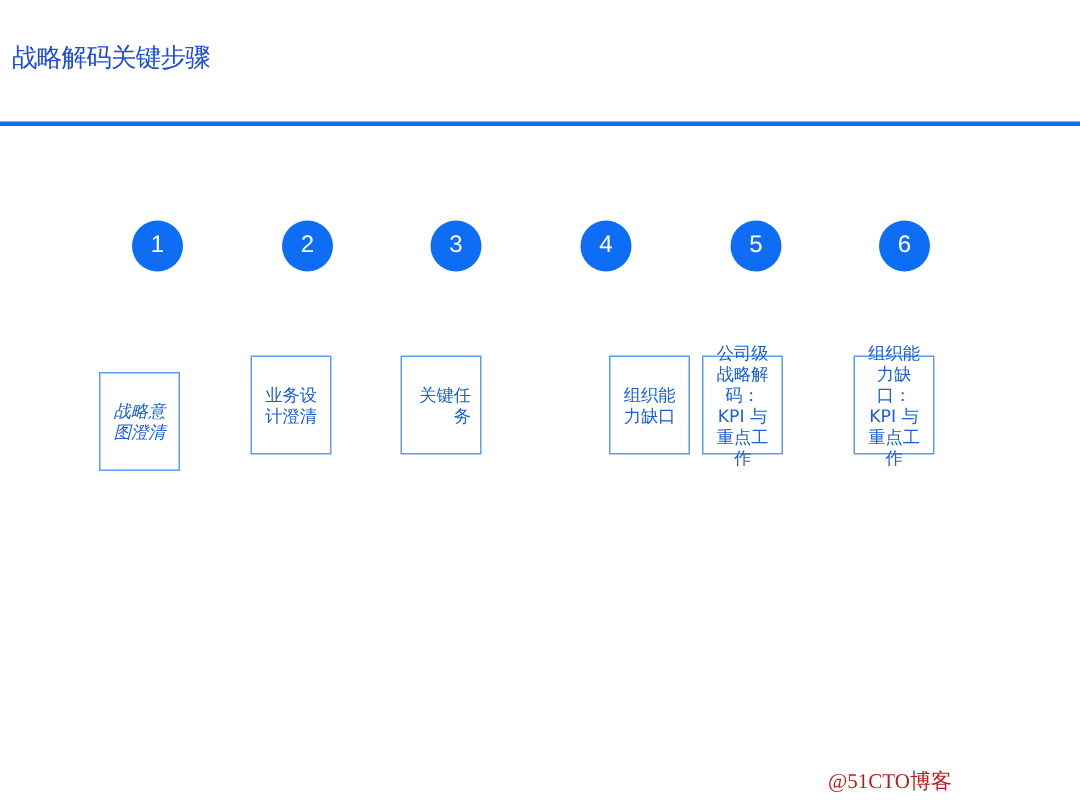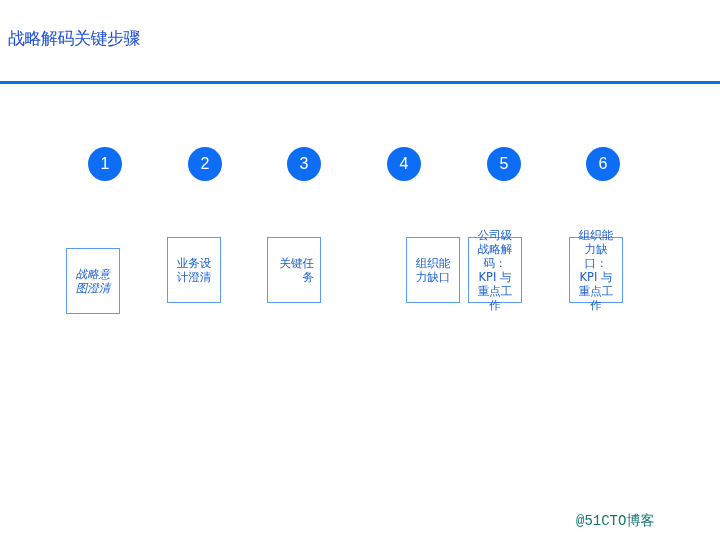--- a/index.html
+++ b/index.html
@@ -6,22 +6,22 @@
   body { width:720px; height:540px; background:#ffffff; position:relative; overflow:hidden;
          font-family:"DejaVu Sans", "Liberation Sans", sans-serif; }
   .title { position:absolute; left:8px; top:27px; font-size:17px; color:#1d4ed8; letter-spacing:-0.5px; }
   .rule { position:absolute; left:0; top:81px; width:720px; height:3px; background:#0a6cf0; }
   .step-circle { position:absolute; width:34px; height:34px; border-radius:50%; background:#0d6ef5;
                  color:#ffffff; font-size:16px; display:flex; align-items:center; justify-content:center;
                  font-family:"Liberation Sans", sans-serif; }
   .step-box { position:absolute; width:54px; height:66px; border:1.5px solid #5b9cf5; box-sizing:border-box;
               display:flex; align-items:center; justify-content:center; text-align:center;
               color:#1a5fd6; font-size:11.5px; line-height:14px; padding:0 6px; background:#fff; }
-  .watermark { position:absolute; left:576px; top:512px; font-size:14px; color:#0f766e;
-               font-family:Liberation Mono, monospace; }
+  .watermark { position:absolute; left:552px; top:512px; font-size:14px; color:#b91c1c;
+               font-family:Liberation Serif, serif; }
 </style>
 </head>
 <body>
 
 <div class="title">战略解码关键步骤</div>
 <div class="rule"></div>
 
 <div class="step-circle" style="left:88px;top:147px;">1</div>
 <div class="step-circle" style="left:188px;top:147px;">2</div>
 <div class="step-circle" style="left:287px;top:147px;">3</div>

